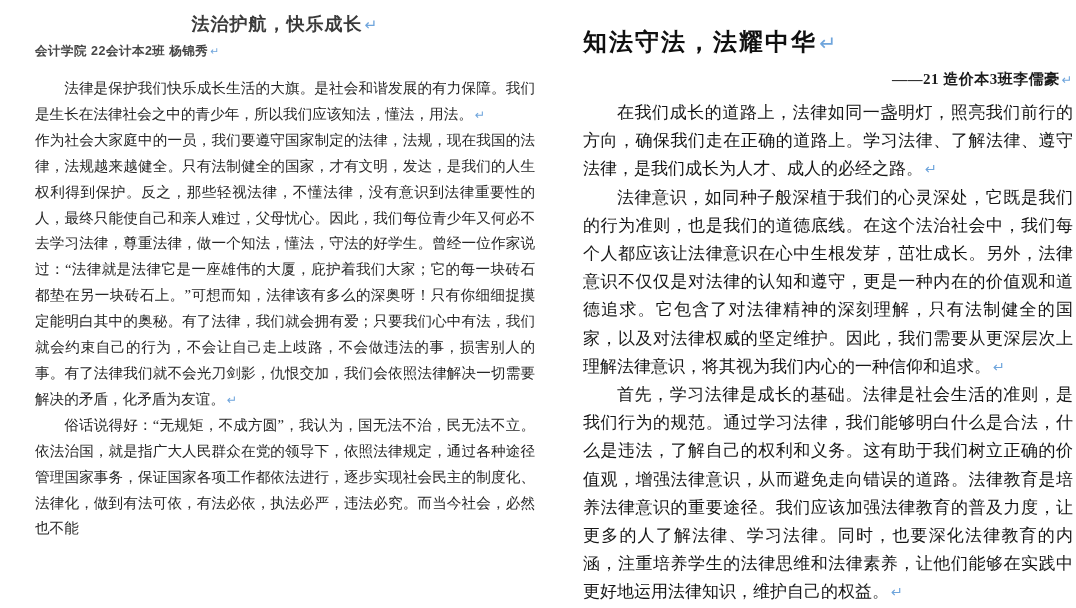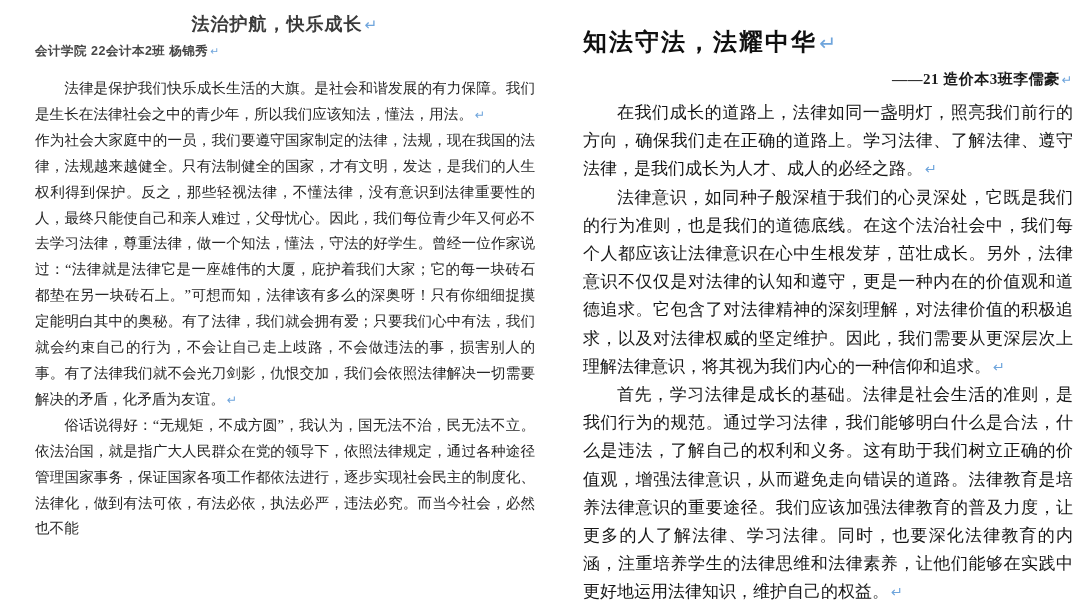--- a/index.html
+++ b/index.html
@@ -95,18 +95,18 @@
       <p class="para"><span>作为社会大家庭中的一员，我们要遵守国家制定的法律，法规，现在我国的法律，法规越来越健全。只有法制健全的国家，才有文明，发达，是我们的人生权利得到保护。反之，那些轻视法律，不懂法律，没有意识到法律重要性的人，最终只能使自己和亲人难过，父母忧心。因此，我们每位青少年又何必不去学习法律，尊重法律，做一个知法，懂法，守法的好学生。曾经一位作家说过：“法律就是法律它是一座雄伟的大厦，庇护着我们大家；它的每一块砖石都垫在另一块砖石上。”可想而知，法律该有多么的深奥呀！只有你细细捉摸定能明白其中的奥秘。有了法律，我们就会拥有爱；只要我们心中有法，我们就会约束自己的行为，不会让自己走上歧路，不会做违法的事，损害别人的事。有了法律我们就不会光刀剑影，仇恨交加，我们会依照法律解决一切需要解决的矛盾，化矛盾为友谊。</span><span class="pmark">↵</span></p>
       <p class="para indent"><span>俗话说得好：“无规矩，不成方圆”，我认为，国无法不治，民无法不立。依法治国，就是指广大人民群众在党的领导下，依照法律规定，通过各种途径管理国家事务，保证国家各项工作都依法进行，逐步实现社会民主的制度化、法律化，做到有法可依，有法必依，执法必严，违法必究。而当今社会，必然也不能</span></p>
     </div>
   </div>
 
   <div class="page page-right">
     <div class="title-right"><span>知法守法，法耀中华</span><span class="pmark">↵</span></div>
     <div class="byline-right"><span>——21 造价本3班李儒豪</span><span class="pmark">↵</span></div>
     <div class="body-right">
       <p class="para indent"><span>在我们成长的道路上，法律如同一盏明灯，照亮我们前行的方向，确保我们走在正确的道路上。学习法律、了解法律、遵守法律，是我们成长为人才、成人的必经之路。</span><span class="pmark">↵</span></p>
-      <p class="para indent"><span>法律意识，如同种子般深植于我们的心灵深处，它既是我们的行为准则，也是我们的道德底线。在这个法治社会中，我们每个人都应该让法律意识在心中生根发芽，茁壮成长。另外，法律意识不仅仅是对法律的认知和遵守，更是一种内在的价值观和道德追求。它包含了对法律精神的深刻理解，对法律价值的积极追求，以及对法律权威的坚定维护。因此，我们需要从更深层次上理解法律意识，将其视为我们内心的一种信仰和追求。</span><span class="pmark">↵</span></p>
+      <p class="para indent"><span>法律意识，如同种子般深植于我们的心灵深处，它既是我们的行为准则，也是我们的道德底线。在这个法治社会中，我们每个人都应该让法律意识在心中生根发芽，茁壮成长。另外，法律意识不仅仅是对法律的认知和遵守，更是一种内在的价值观和道德追求。它包含了对法律精神的深刻理解，只有法制健全的国家，以及对法律权威的坚定维护。因此，我们需要从更深层次上理解法律意识，将其视为我们内心的一种信仰和追求。</span><span class="pmark">↵</span></p>
       <p class="para indent"><span>首先，学习法律是成长的基础。法律是社会生活的准则，是我们行为的规范。通过学习法律，我们能够明白什么是合法，什么是违法，了解自己的权利和义务。这有助于我们树立正确的价值观，增强法律意识，从而避免走向错误的道路。法律教育是培养法律意识的重要途径。我们应该加强法律教育的普及力度，让更多的人了解法律、学习法律。同时，也要深化法律教育的内涵，注重培养学生的法律思维和法律素养，让他们能够在实践中更好地运用法律知识，维护自己的权益。</span><span class="pmark">↵</span></p>
     </div>
   </div>
 
 </div>
 
 </body></html>

